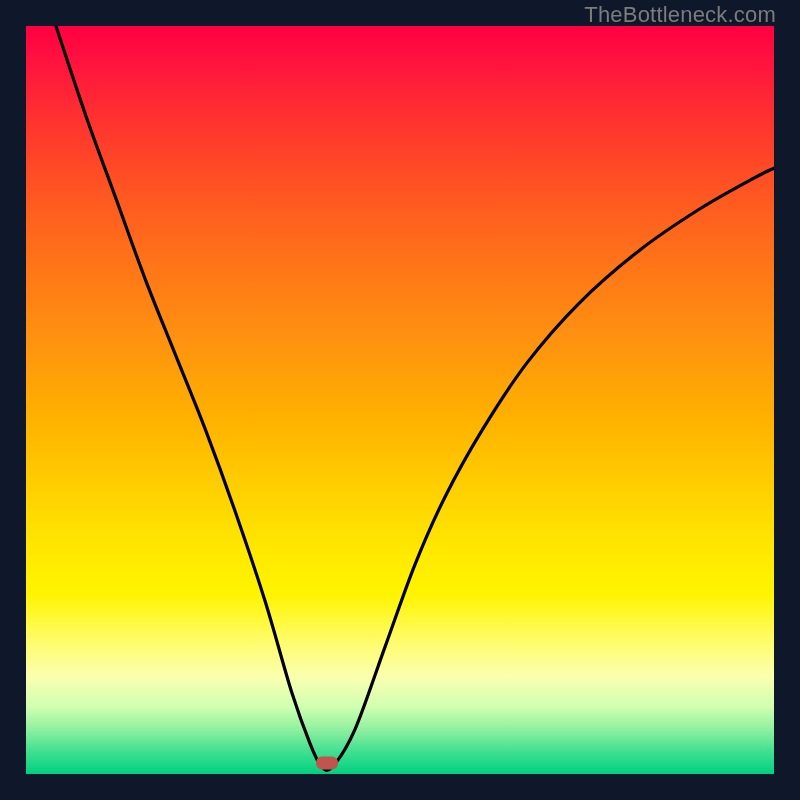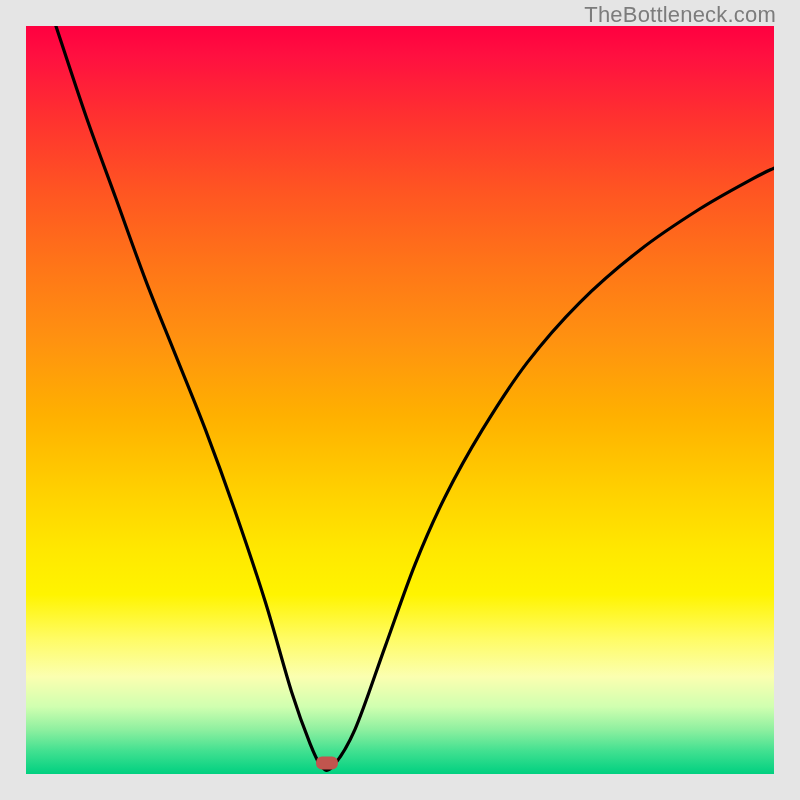--- a/index.html
+++ b/index.html
@@ -8,21 +8,21 @@
     width: 800px;
     height: 800px;
     background: #000;
     overflow: hidden;
     font-family: Arial, Helvetica, sans-serif;
   }
   .frame {
     position: relative;
     width: 800px;
     height: 800px;
-    background: #e5e5e5;
+    background: #0f172a;
   }
   .plot-area {
     position: absolute;
     left: 26px;
     top: 26px;
     width: 748px;
     height: 748px;
     background: linear-gradient(to bottom,
       #ff0040 0%,
       #ff1040 4%,

